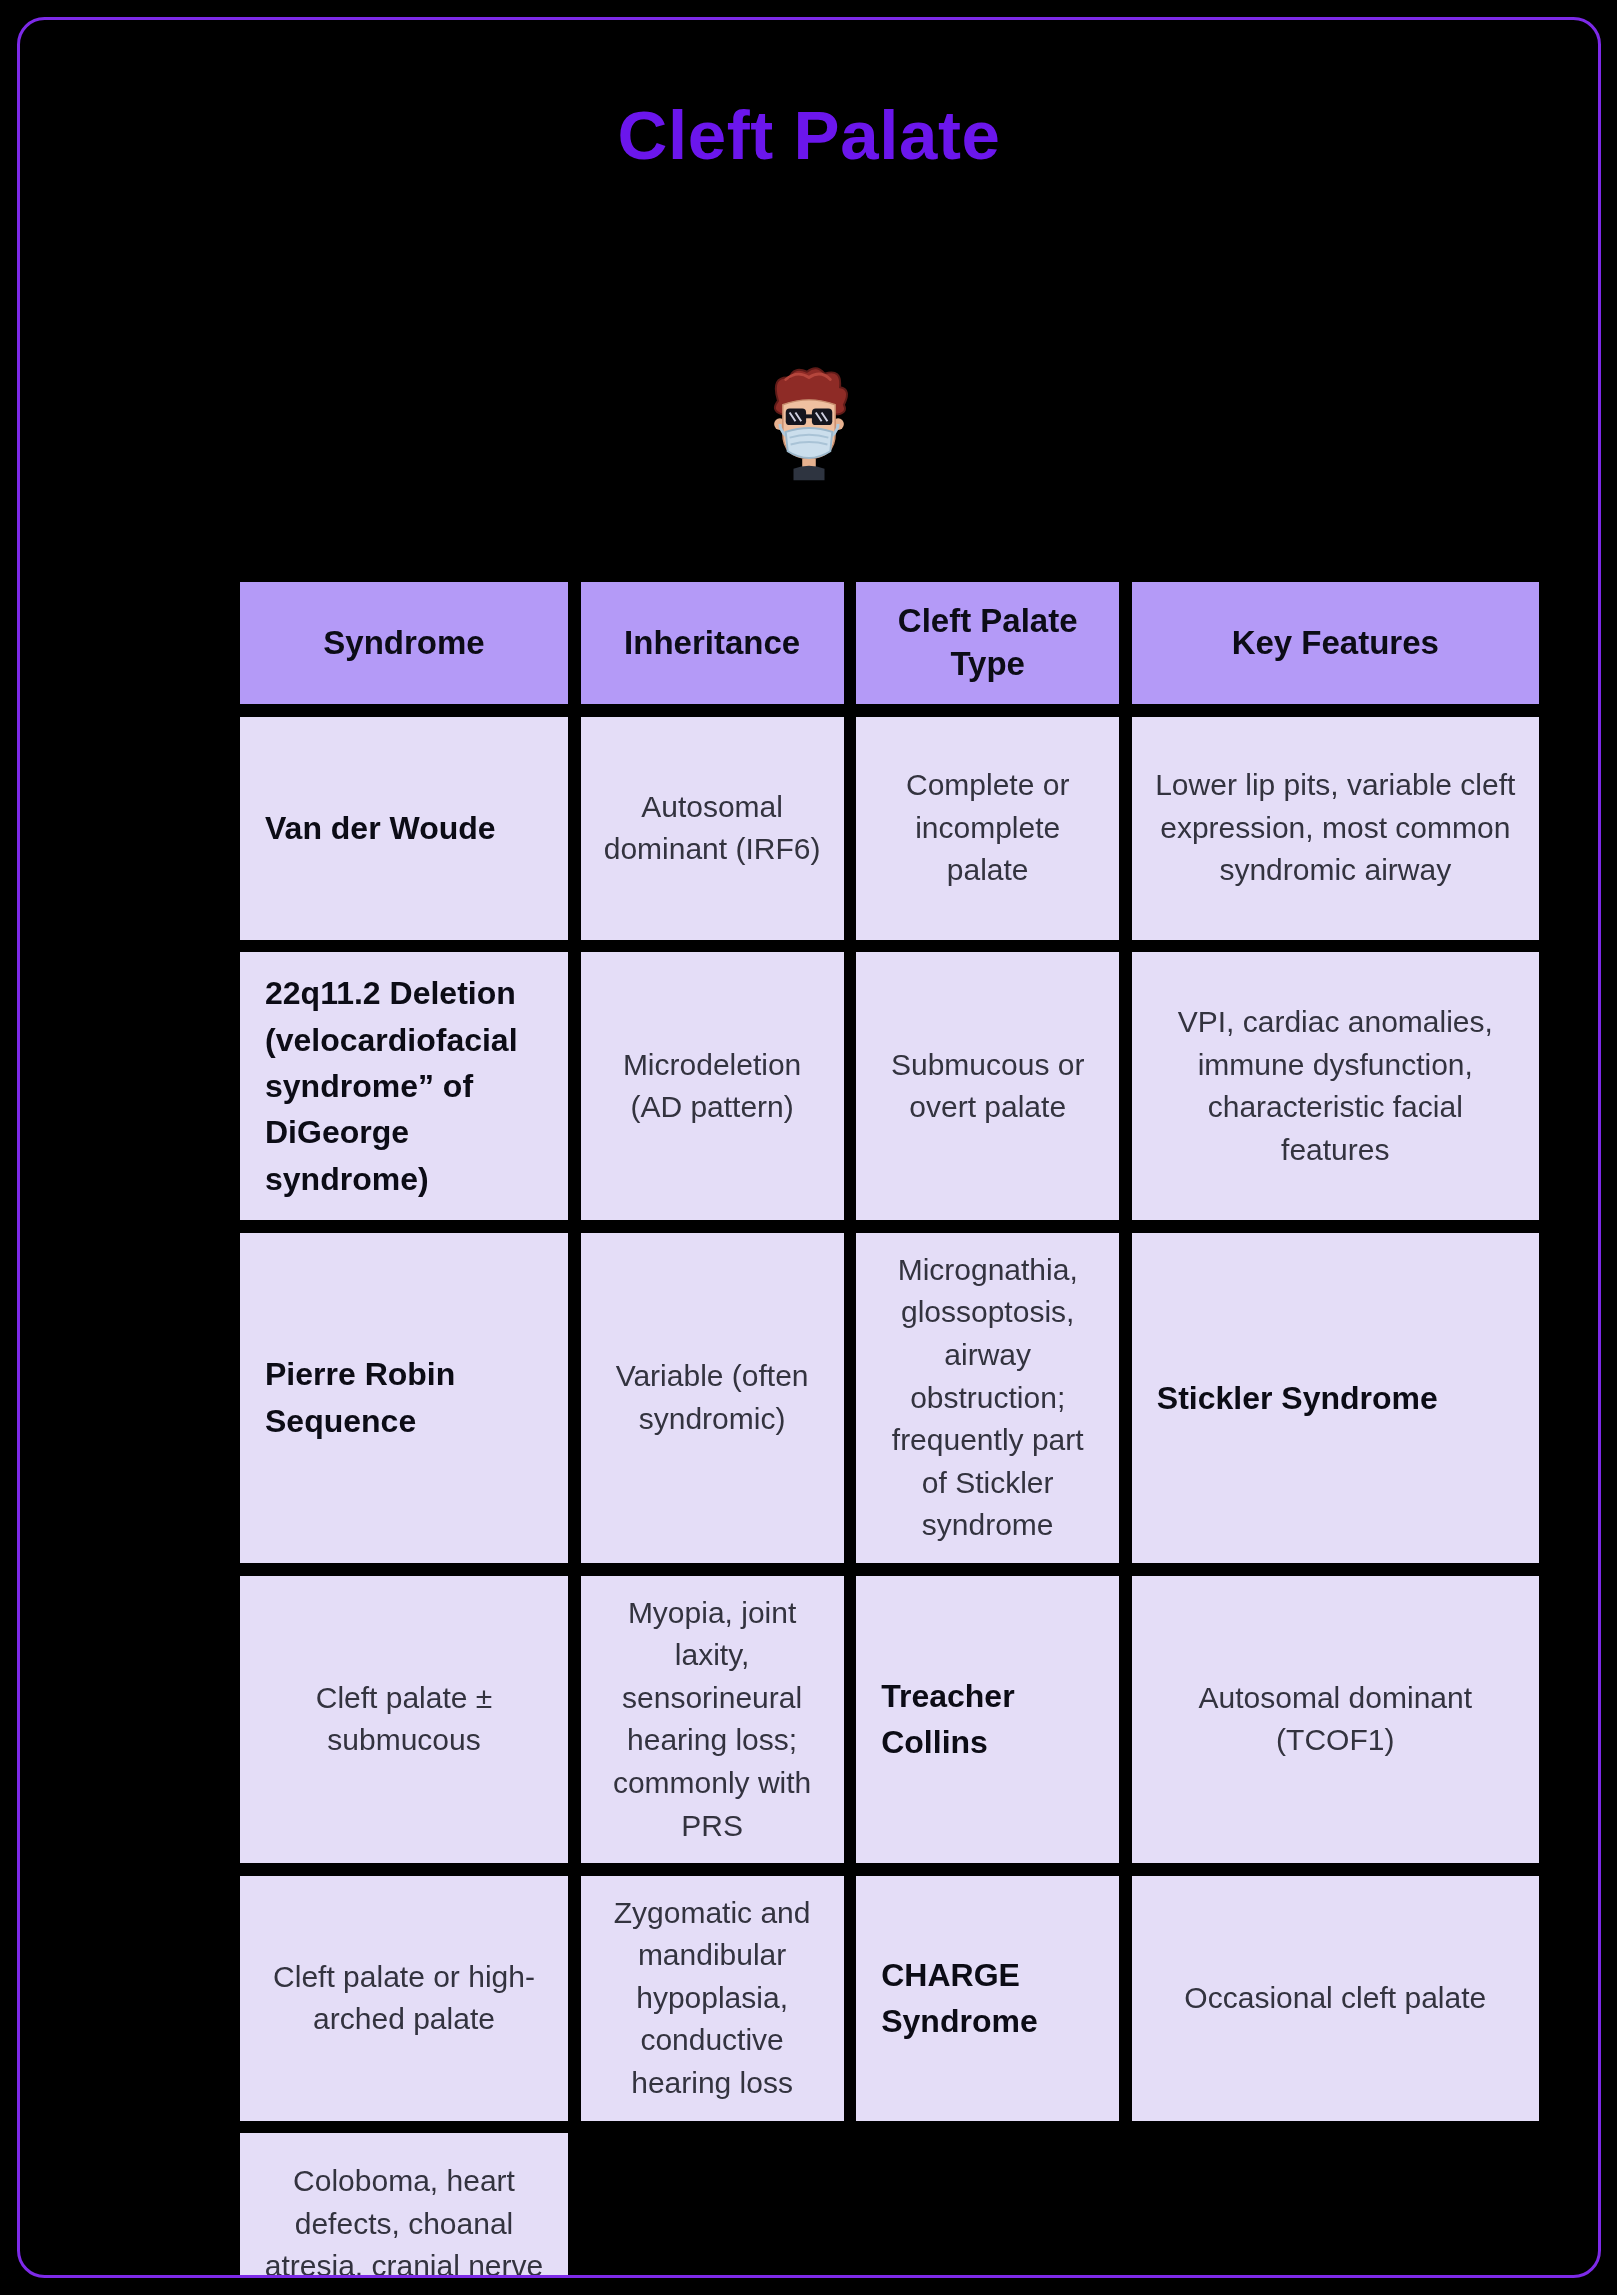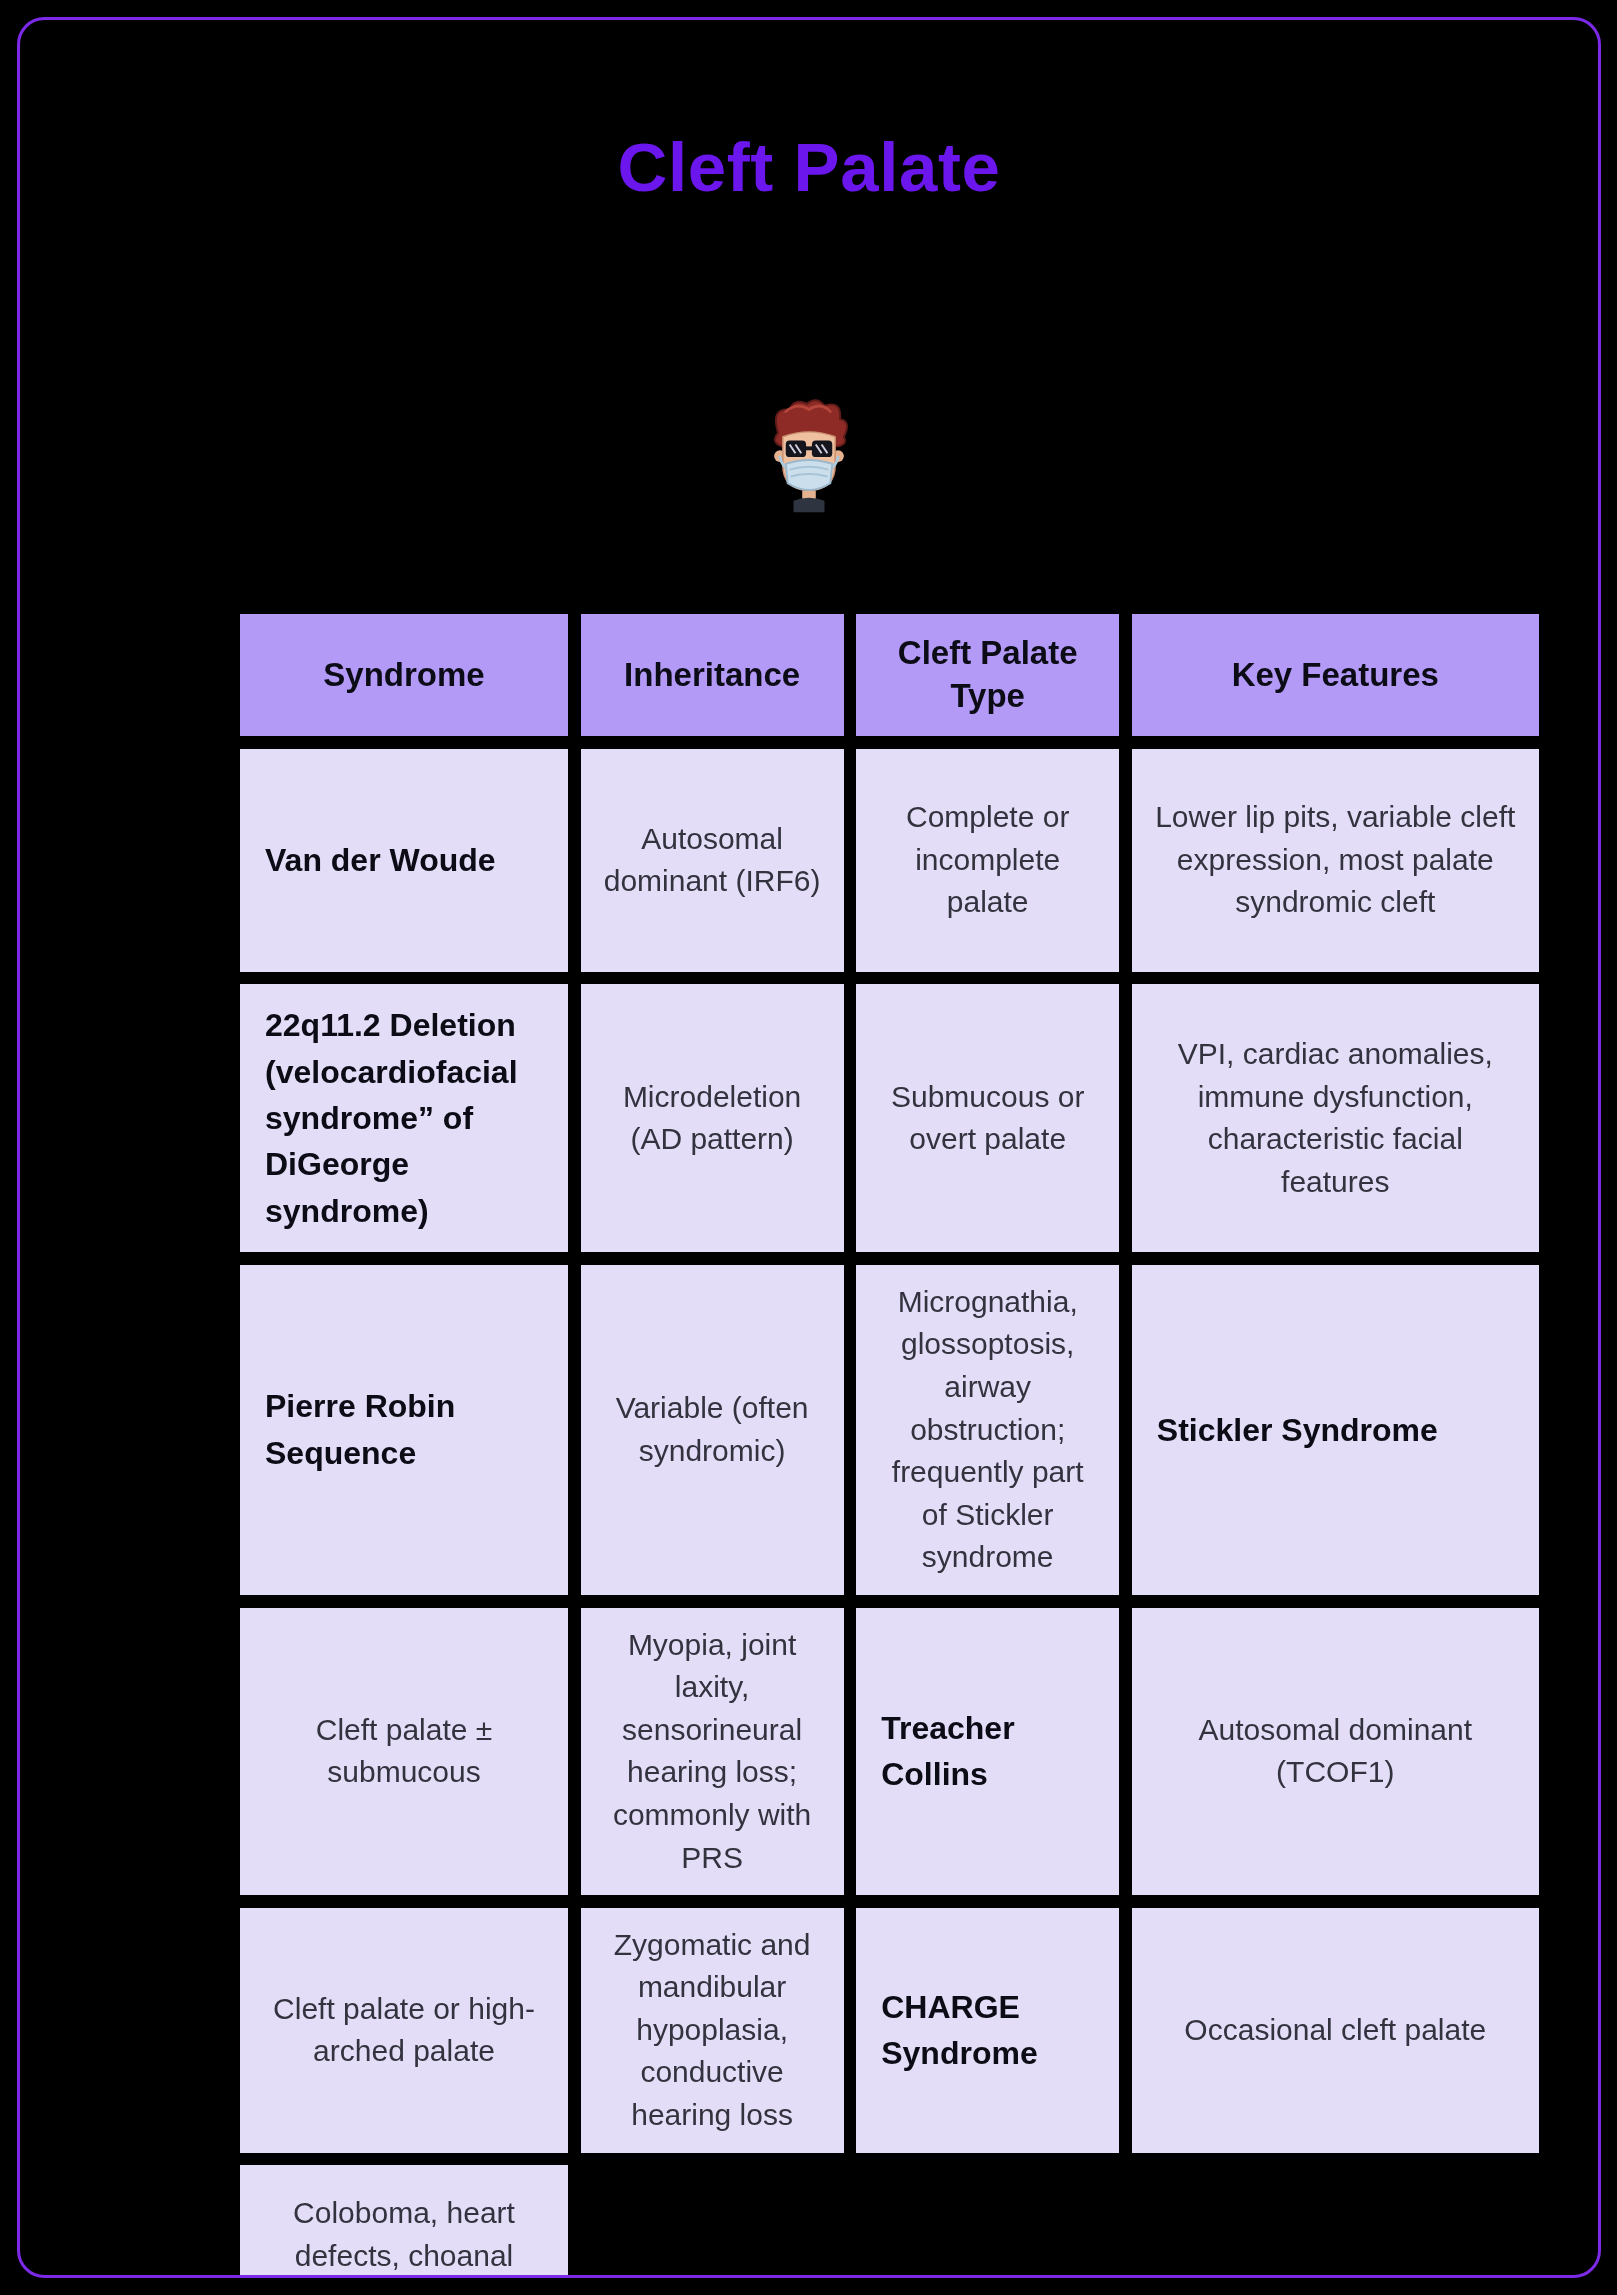--- a/index.html
+++ b/index.html
@@ -17,21 +17,21 @@
     font-family:"Liberation Sans","DejaVu Sans",sans-serif;
   }
   .frame{
     position:absolute;left:17px;top:17px;right:17px;bottom:17px;
     border:3.4px solid var(--frame-border);
     border-radius:27.5px;
     overflow:hidden;
   }
   .title{
     text-align:center;
-    margin-top:108px;
+    margin-top:76px;
     font-size:69px;
     font-weight:800;
     color:var(--accent);
     letter-spacing:0.6px;
   }
   .mascot-wrap{
     margin-top:189px;
     display:flex;justify-content:center;
   }
   .mascot-wrap svg{width:98px;height:126px;}
@@ -113,21 +113,21 @@
   <div class="table">
 
     <div class="hcell">Syndrome</div>
     <div class="hcell">Inheritance</div>
     <div class="hcell">Cleft Palate Type</div>
     <div class="hcell">Key Features</div>
 
     <div class="cell syn r1">Van der Woude</div>
     <div class="cell r1">Autosomal dominant (IRF6)</div>
     <div class="cell r1">Complete or incomplete palate</div>
-    <div class="cell r1">Lower lip pits, variable cleft expression, most palate syndromic cleft</div>
+    <div class="cell r1">Lower lip pits, variable cleft expression, most common syndromic airway</div>
 
     <div class="cell syn r2">22q11.2 Deletion (velocardiofacial syndrome” of DiGeorge syndrome)</div>
     <div class="cell r2">Microdeletion (AD pattern)</div>
     <div class="cell r2">Submucous or overt palate</div>
     <div class="cell r2">VPI, cardiac anomalies, immune dysfunction, characteristic facial features</div>
 
     <div class="cell syn r3">Pierre Robin Sequence</div>
     <div class="cell r3">Variable (often syndromic)</div>
     <div class="cell r3">Micrognathia, glossoptosis, airway obstruction; frequently part of Stickler syndrome</div>
 

